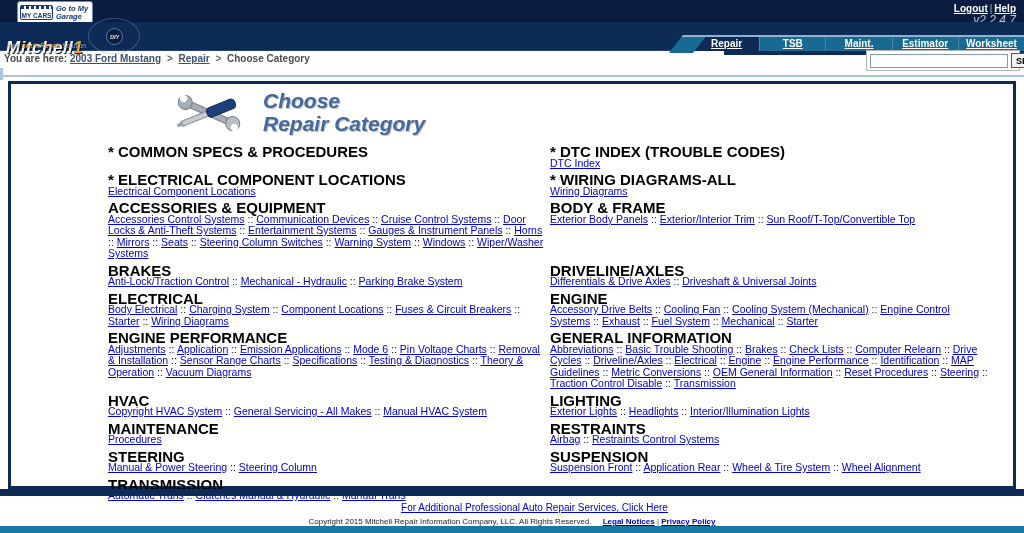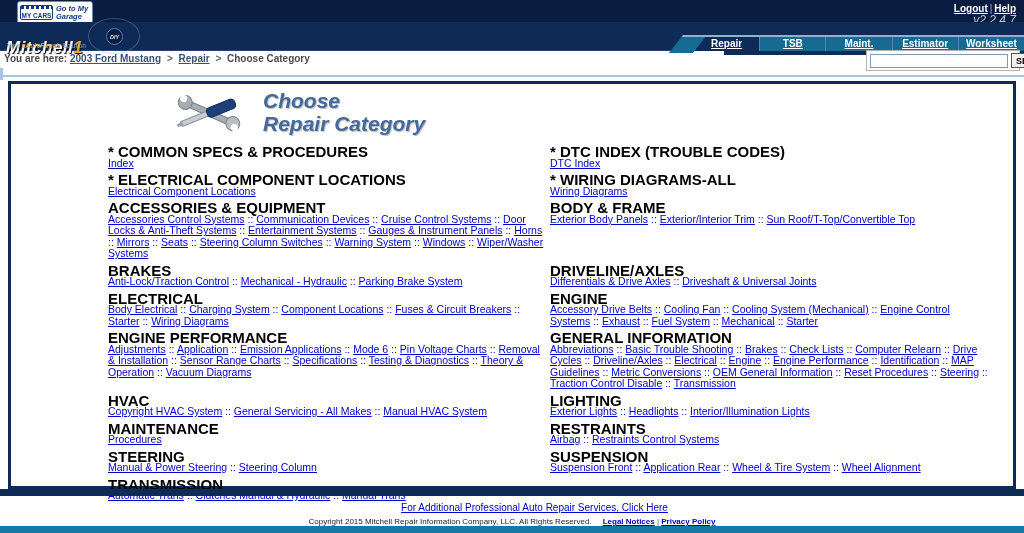--- a/index.html
+++ b/index.html
@@ -158,21 +158,20 @@
       </svg>
       <div class="ph-title">
         <div>Choose</div>
         <div>Repair Category</div>
       </div>
     </div>
 
     <div class="cats" id="cats">
         <div class="cat-section" style="grid-area: 1 / 1;">
           <div class="cat-header">* COMMON SPECS &amp; PROCEDURES</div>
-          <div class="cat-links"><a>Index</a></div>
         </div>
         <div class="cat-section" style="grid-area: 2 / 1;">
           <div class="cat-header">* ELECTRICAL COMPONENT LOCATIONS</div>
           <div class="cat-links"><a>Electrical Component Locations</a></div>
         </div>
         <div class="cat-section" style="grid-area: 3 / 1;">
           <div class="cat-header">ACCESSORIES &amp; EQUIPMENT</div>
           <div class="cat-links"><a>Accessories Control Systems</a><span class="sep"> :: </span><a>Communication Devices</a><span class="sep"> :: </span><a>Cruise Control Systems</a><span class="sep"> :: </span><a>Door Locks &amp; Anti-Theft Systems</a><span class="sep"> :: </span><a>Entertainment Systems</a><span class="sep"> :: </span><a>Gauges &amp; Instrument Panels</a><span class="sep"> :: </span><a>Horns</a><span class="sep"> :: </span><a>Mirrors</a><span class="sep"> :: </span><a>Seats</a><span class="sep"> :: </span><a>Steering Column Switches</a><span class="sep"> :: </span><a>Warning System</a><span class="sep"> :: </span><a>Windows</a><span class="sep"> :: </span><a>Wiper/Washer Systems</a></div>
         </div>
         <div class="cat-section" style="grid-area: 4 / 1;">

